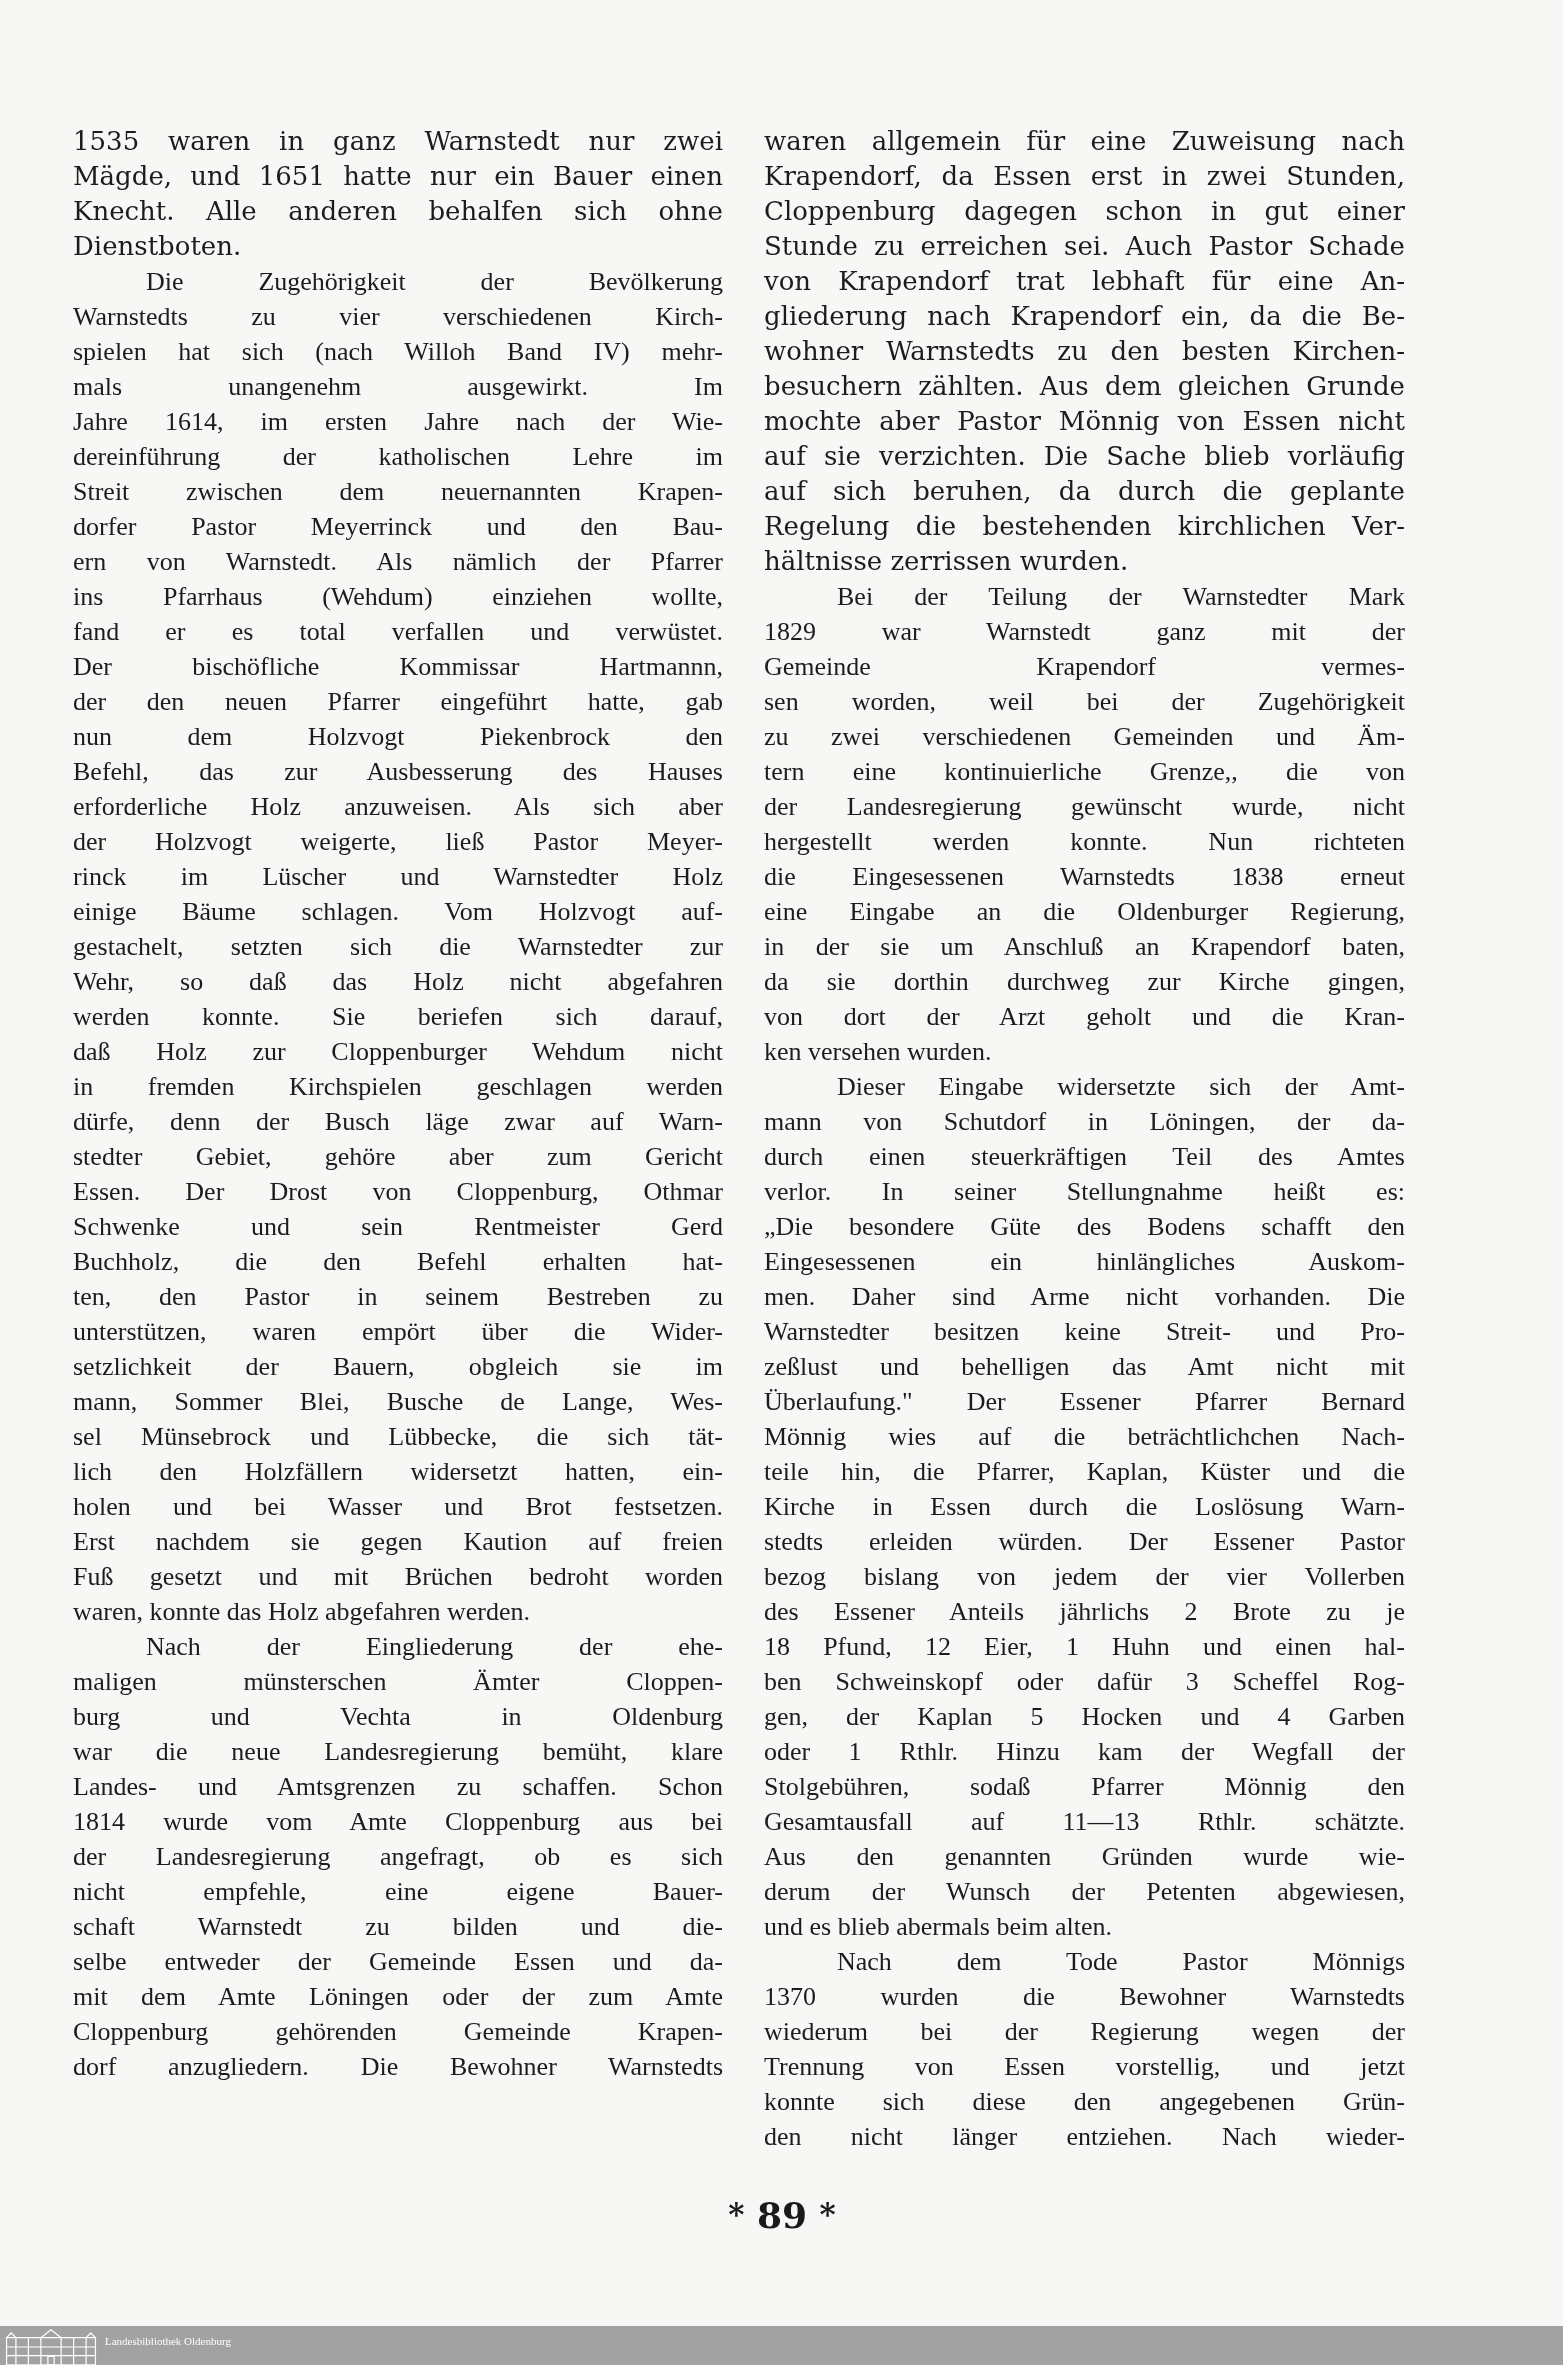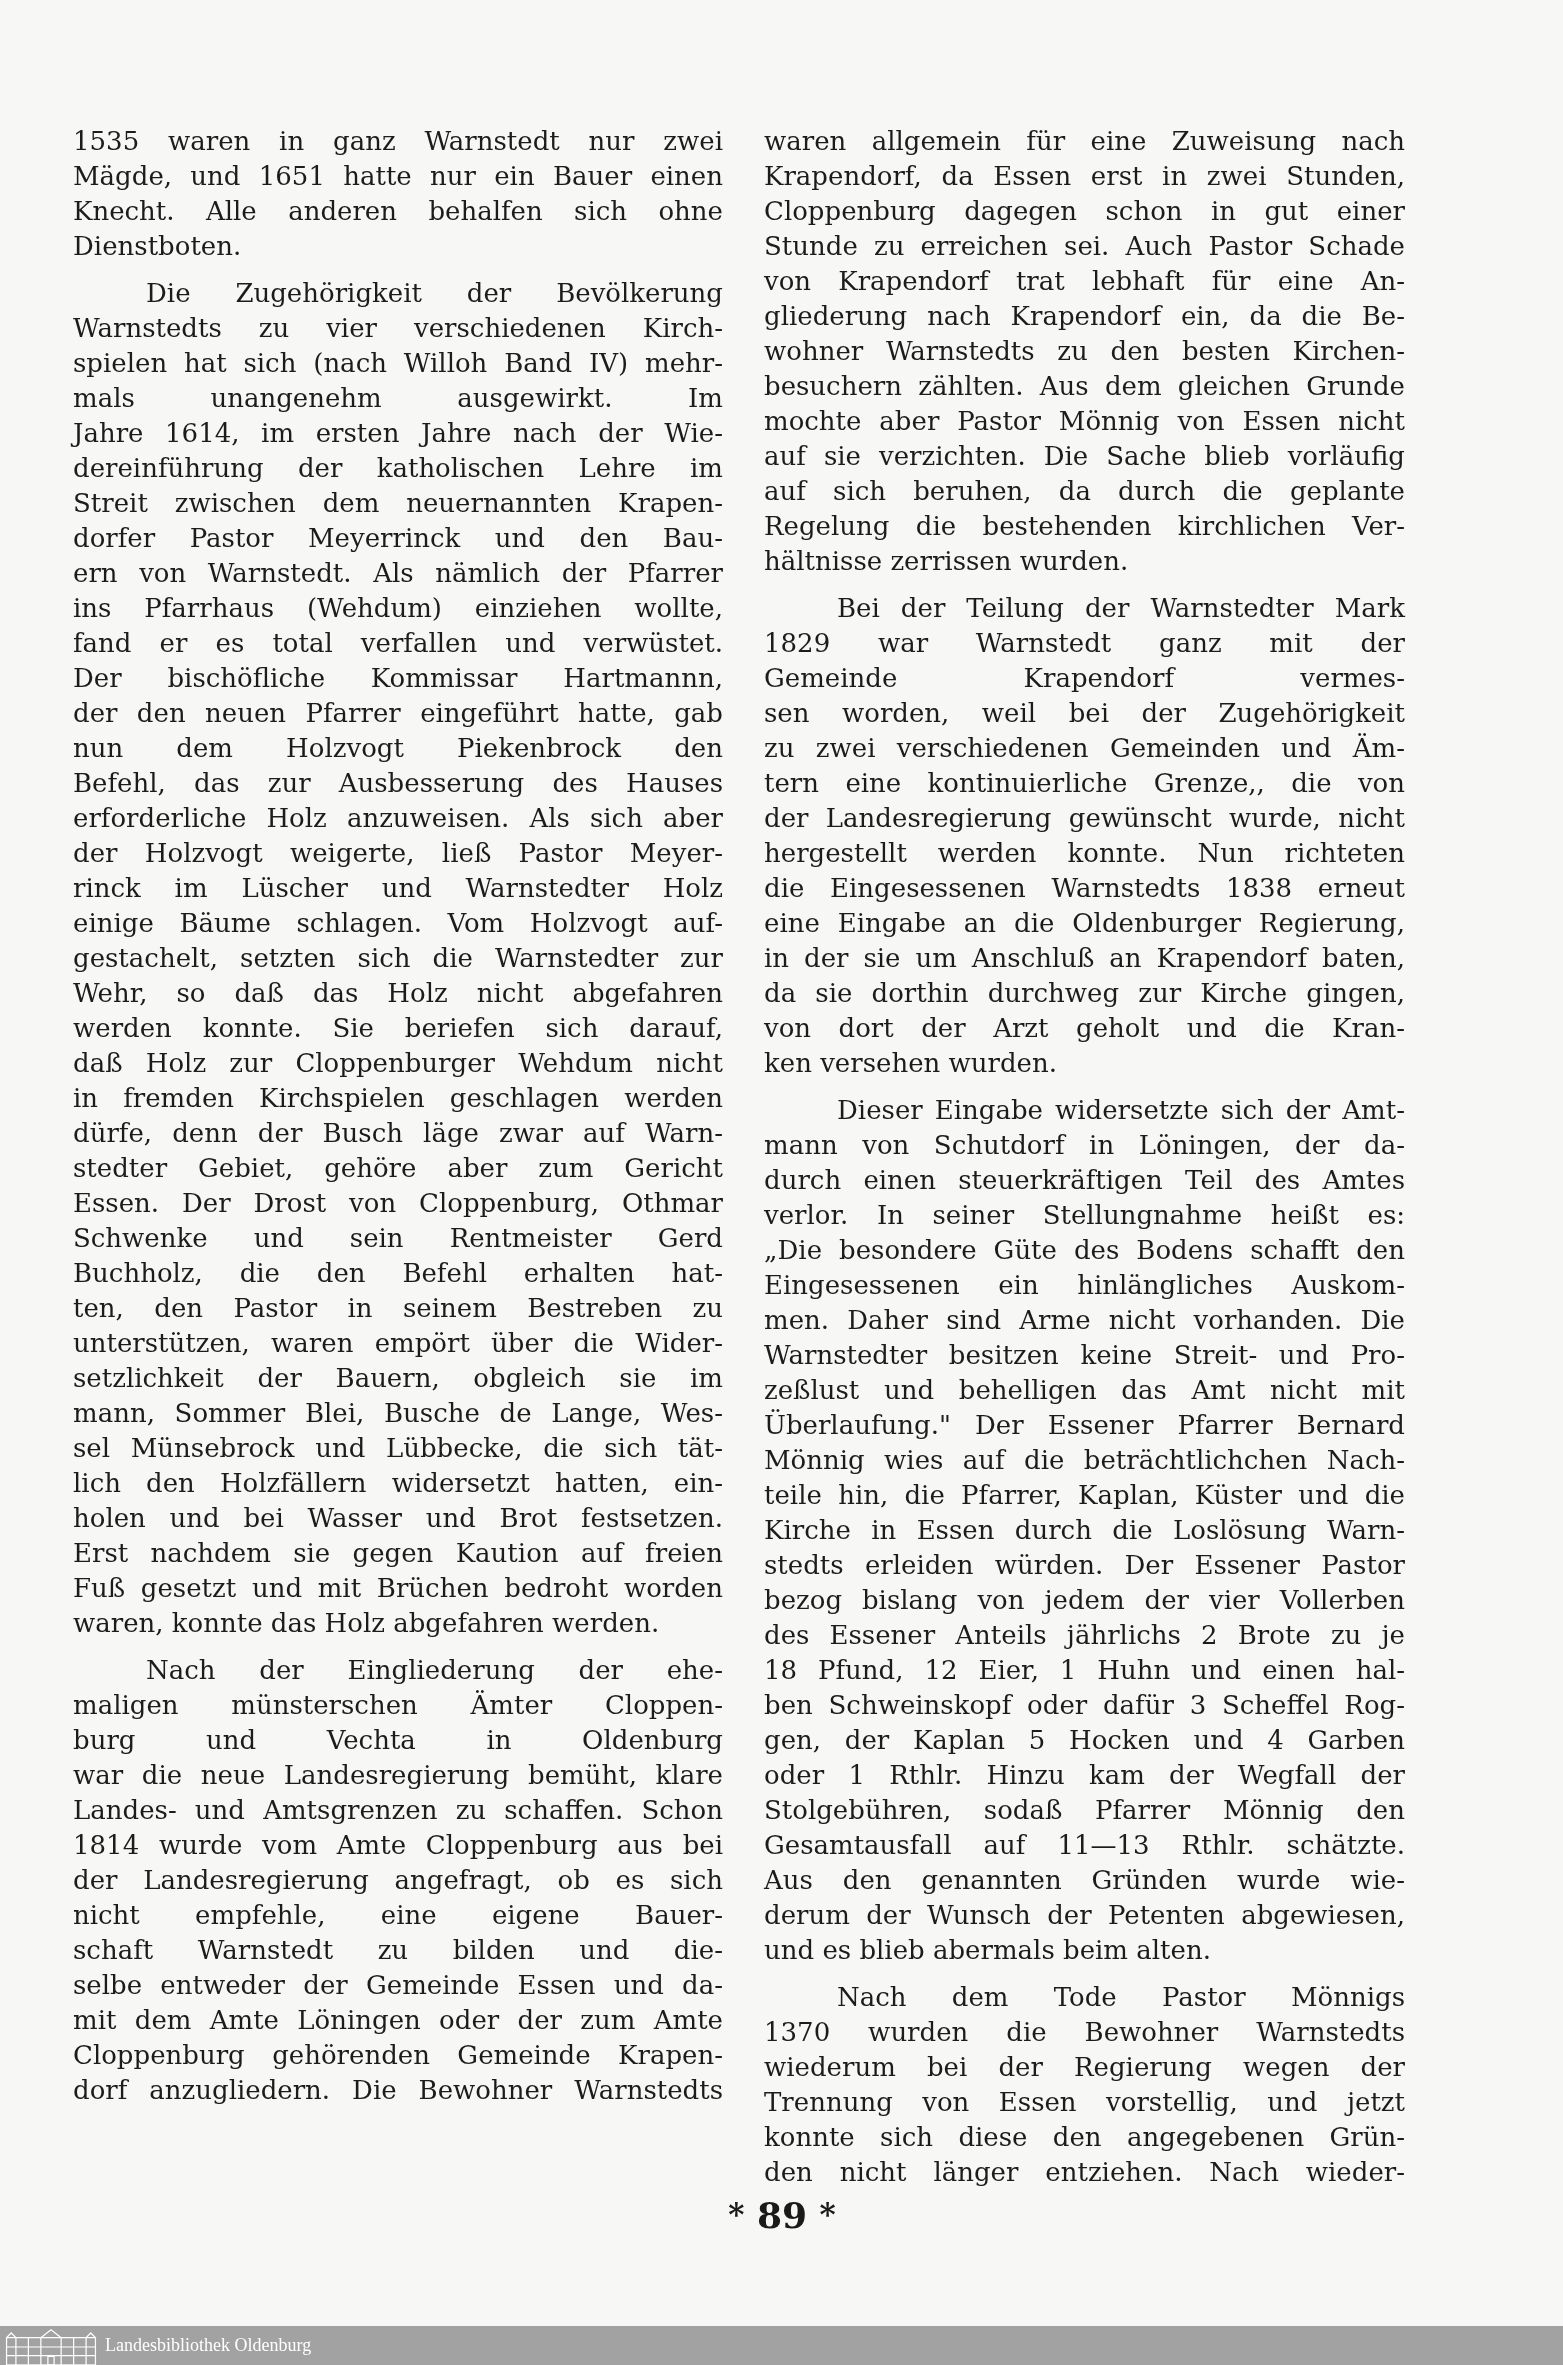--- a/index.html
+++ b/index.html
@@ -27,41 +27,41 @@
     line-height: 35px;
     font-size: 26px;
     white-space: nowrap;
     text-align: justify;
     text-align-last: justify;
     letter-spacing: 0;
     transform-origin: left center;
   }
   .line.last { text-align-last: left; }
   .line.indent { text-indent: 73px; }
-  .para + .para { margin-top: 12px; }
+  .para + .para { margin-top: 0; font-family: Liberation Serif, serif; }
   .page-number {
     position: absolute; left: 0; width: 1564px; top: 2194px;
     text-align: center;
     font-family: "DejaVu Serif", serif;
     font-weight: bold;
     font-size: 36px;
     color: #1a1a1a;
   }
   .page-number .star { font-size: 31px; font-weight: bold; vertical-align: 3.1px; }
   .footer {
     position: absolute; left: 0; top: 2326px; width: 1564px; height: 39px;
     background: #a2a2a2;
   }
   .footer-logo {
     position: absolute; left: 4.7px; top: 1.6px; width: 92px; height: 38px;
   }
   .footer-label {
     position: absolute; left: 105px; top: 8.6px;
     font-family: "Liberation Serif", "DejaVu Serif", serif;
-    font-size: 18px; color: #ffffff;
+    font-size: 11px; color: #ffffff;
   }
 </style>
 </head>
 <body>
 
 <div class="page">
 
   <div class="column col-left" id="col-left">
       <div class="para">
         <span class="line" style="display: block; width: 650px;">1535 waren in ganz Warnstedt nur zwei</span>

